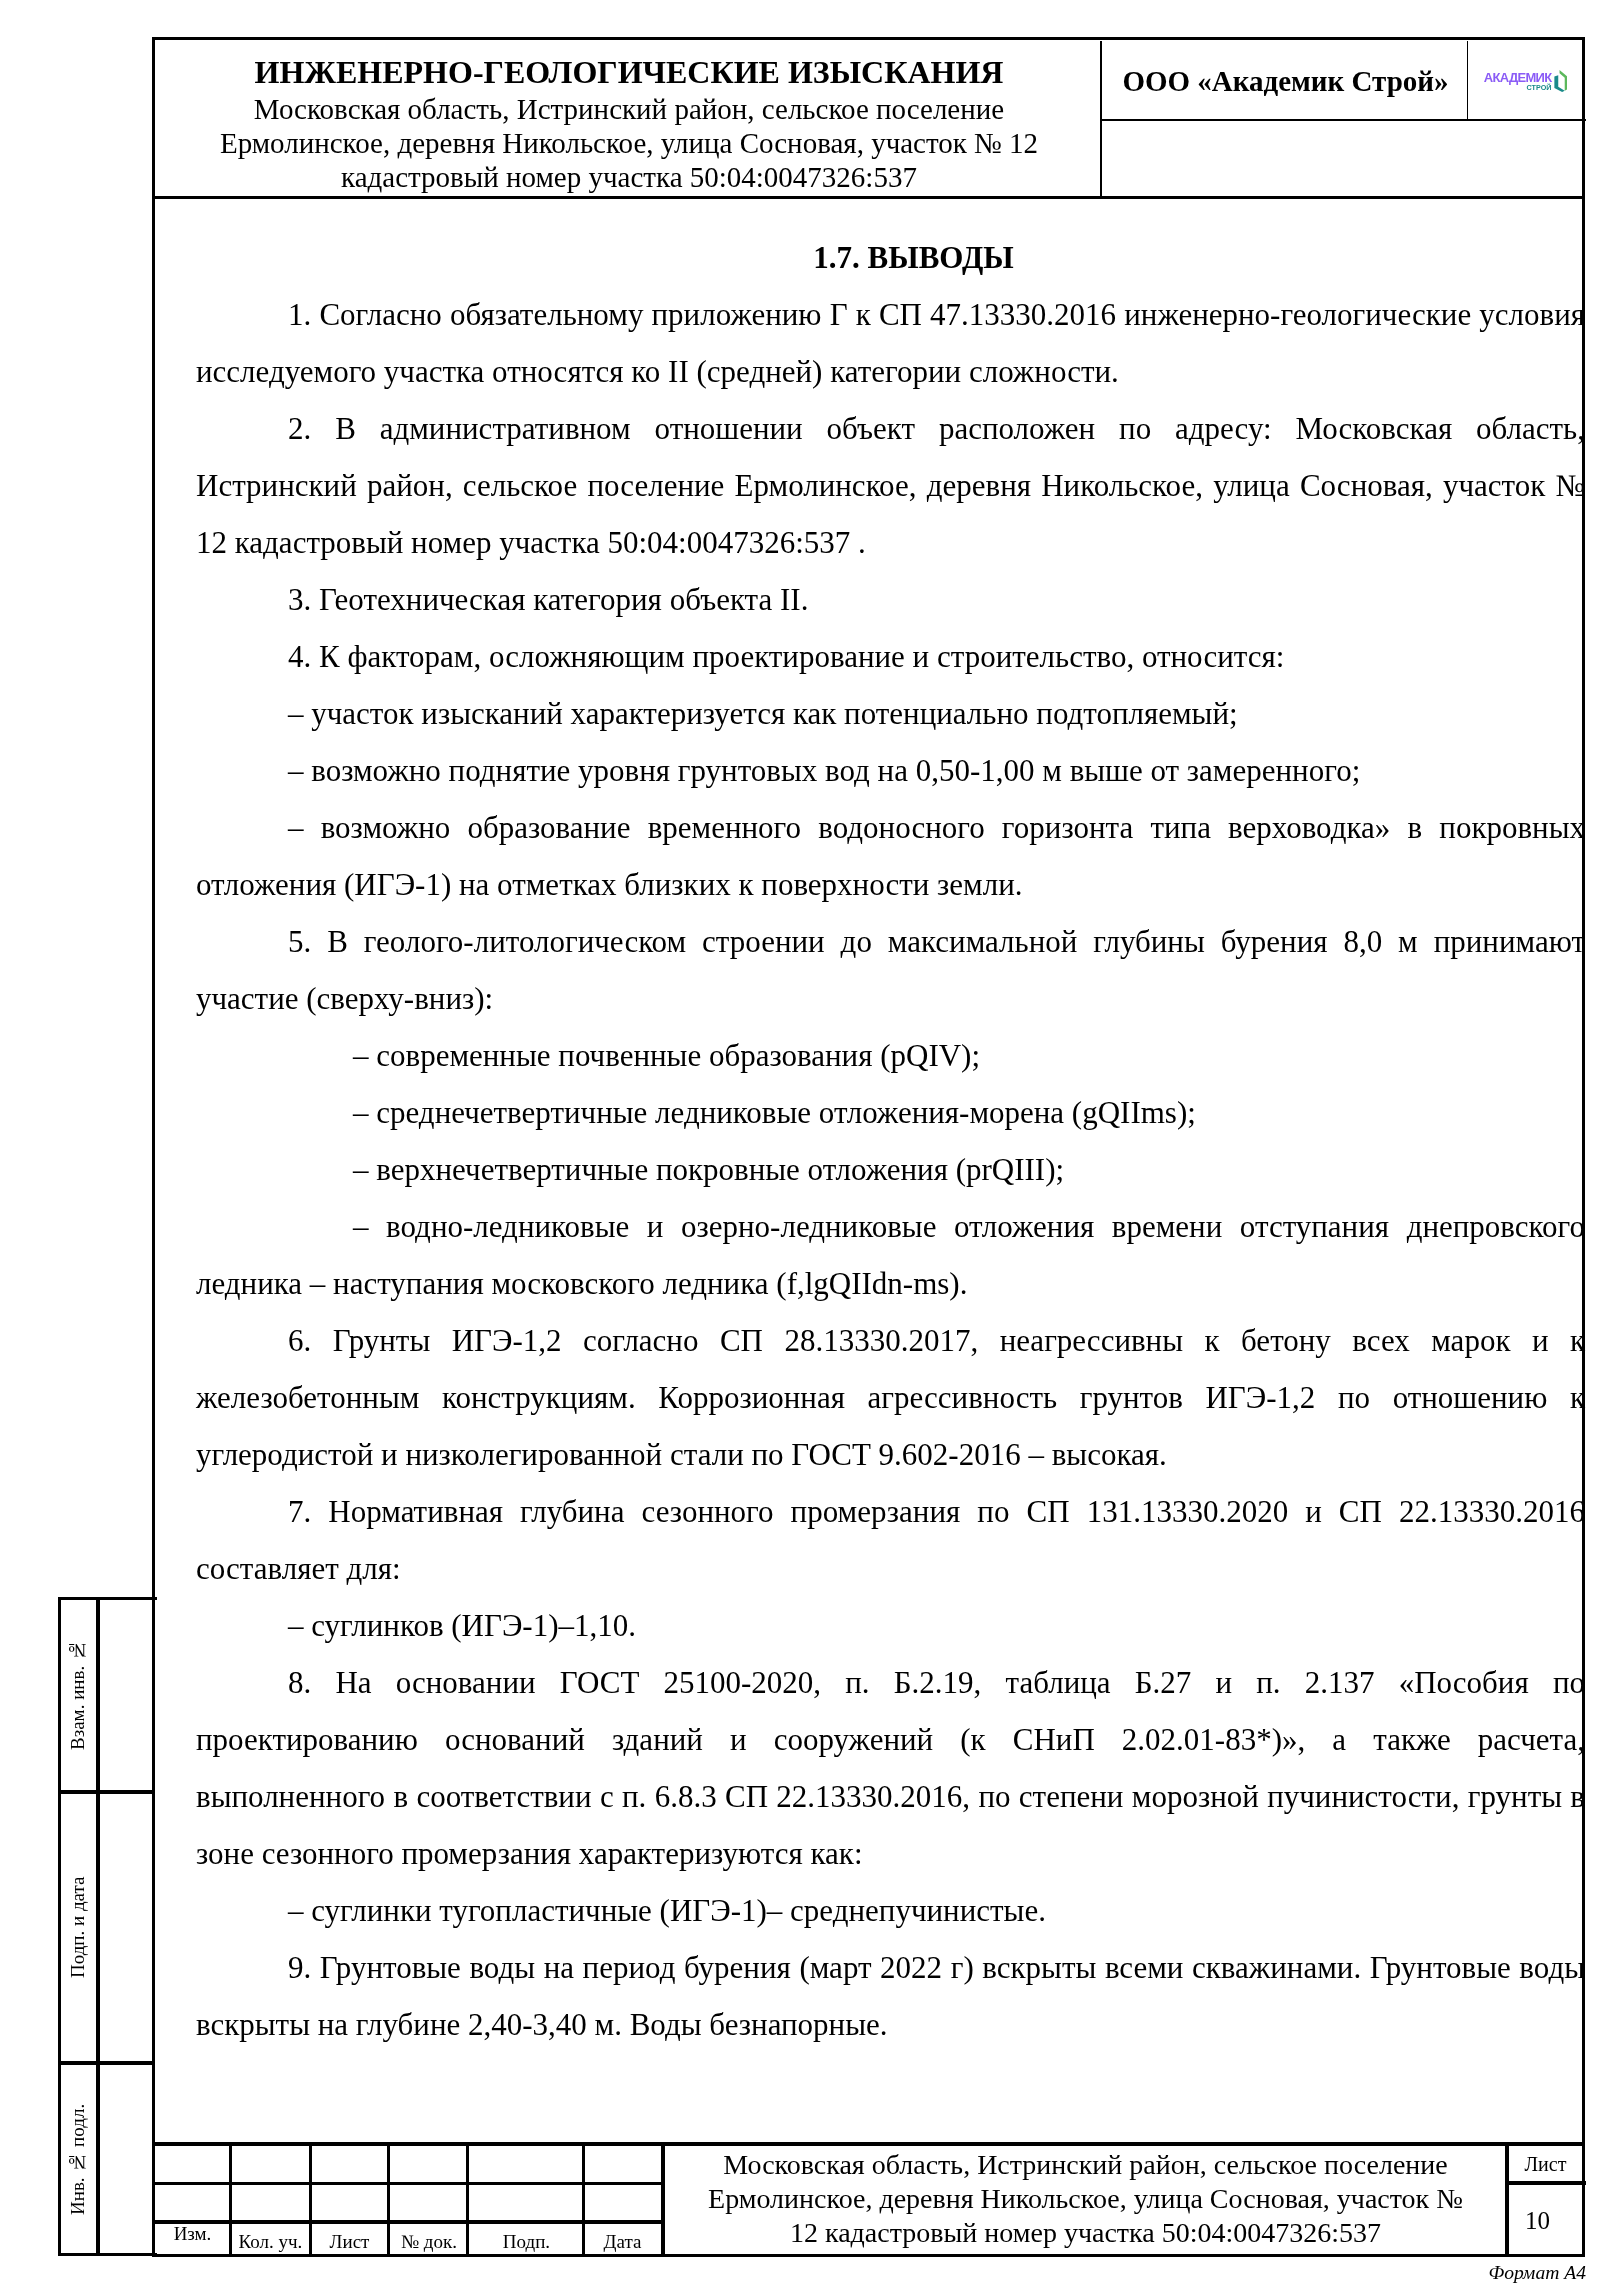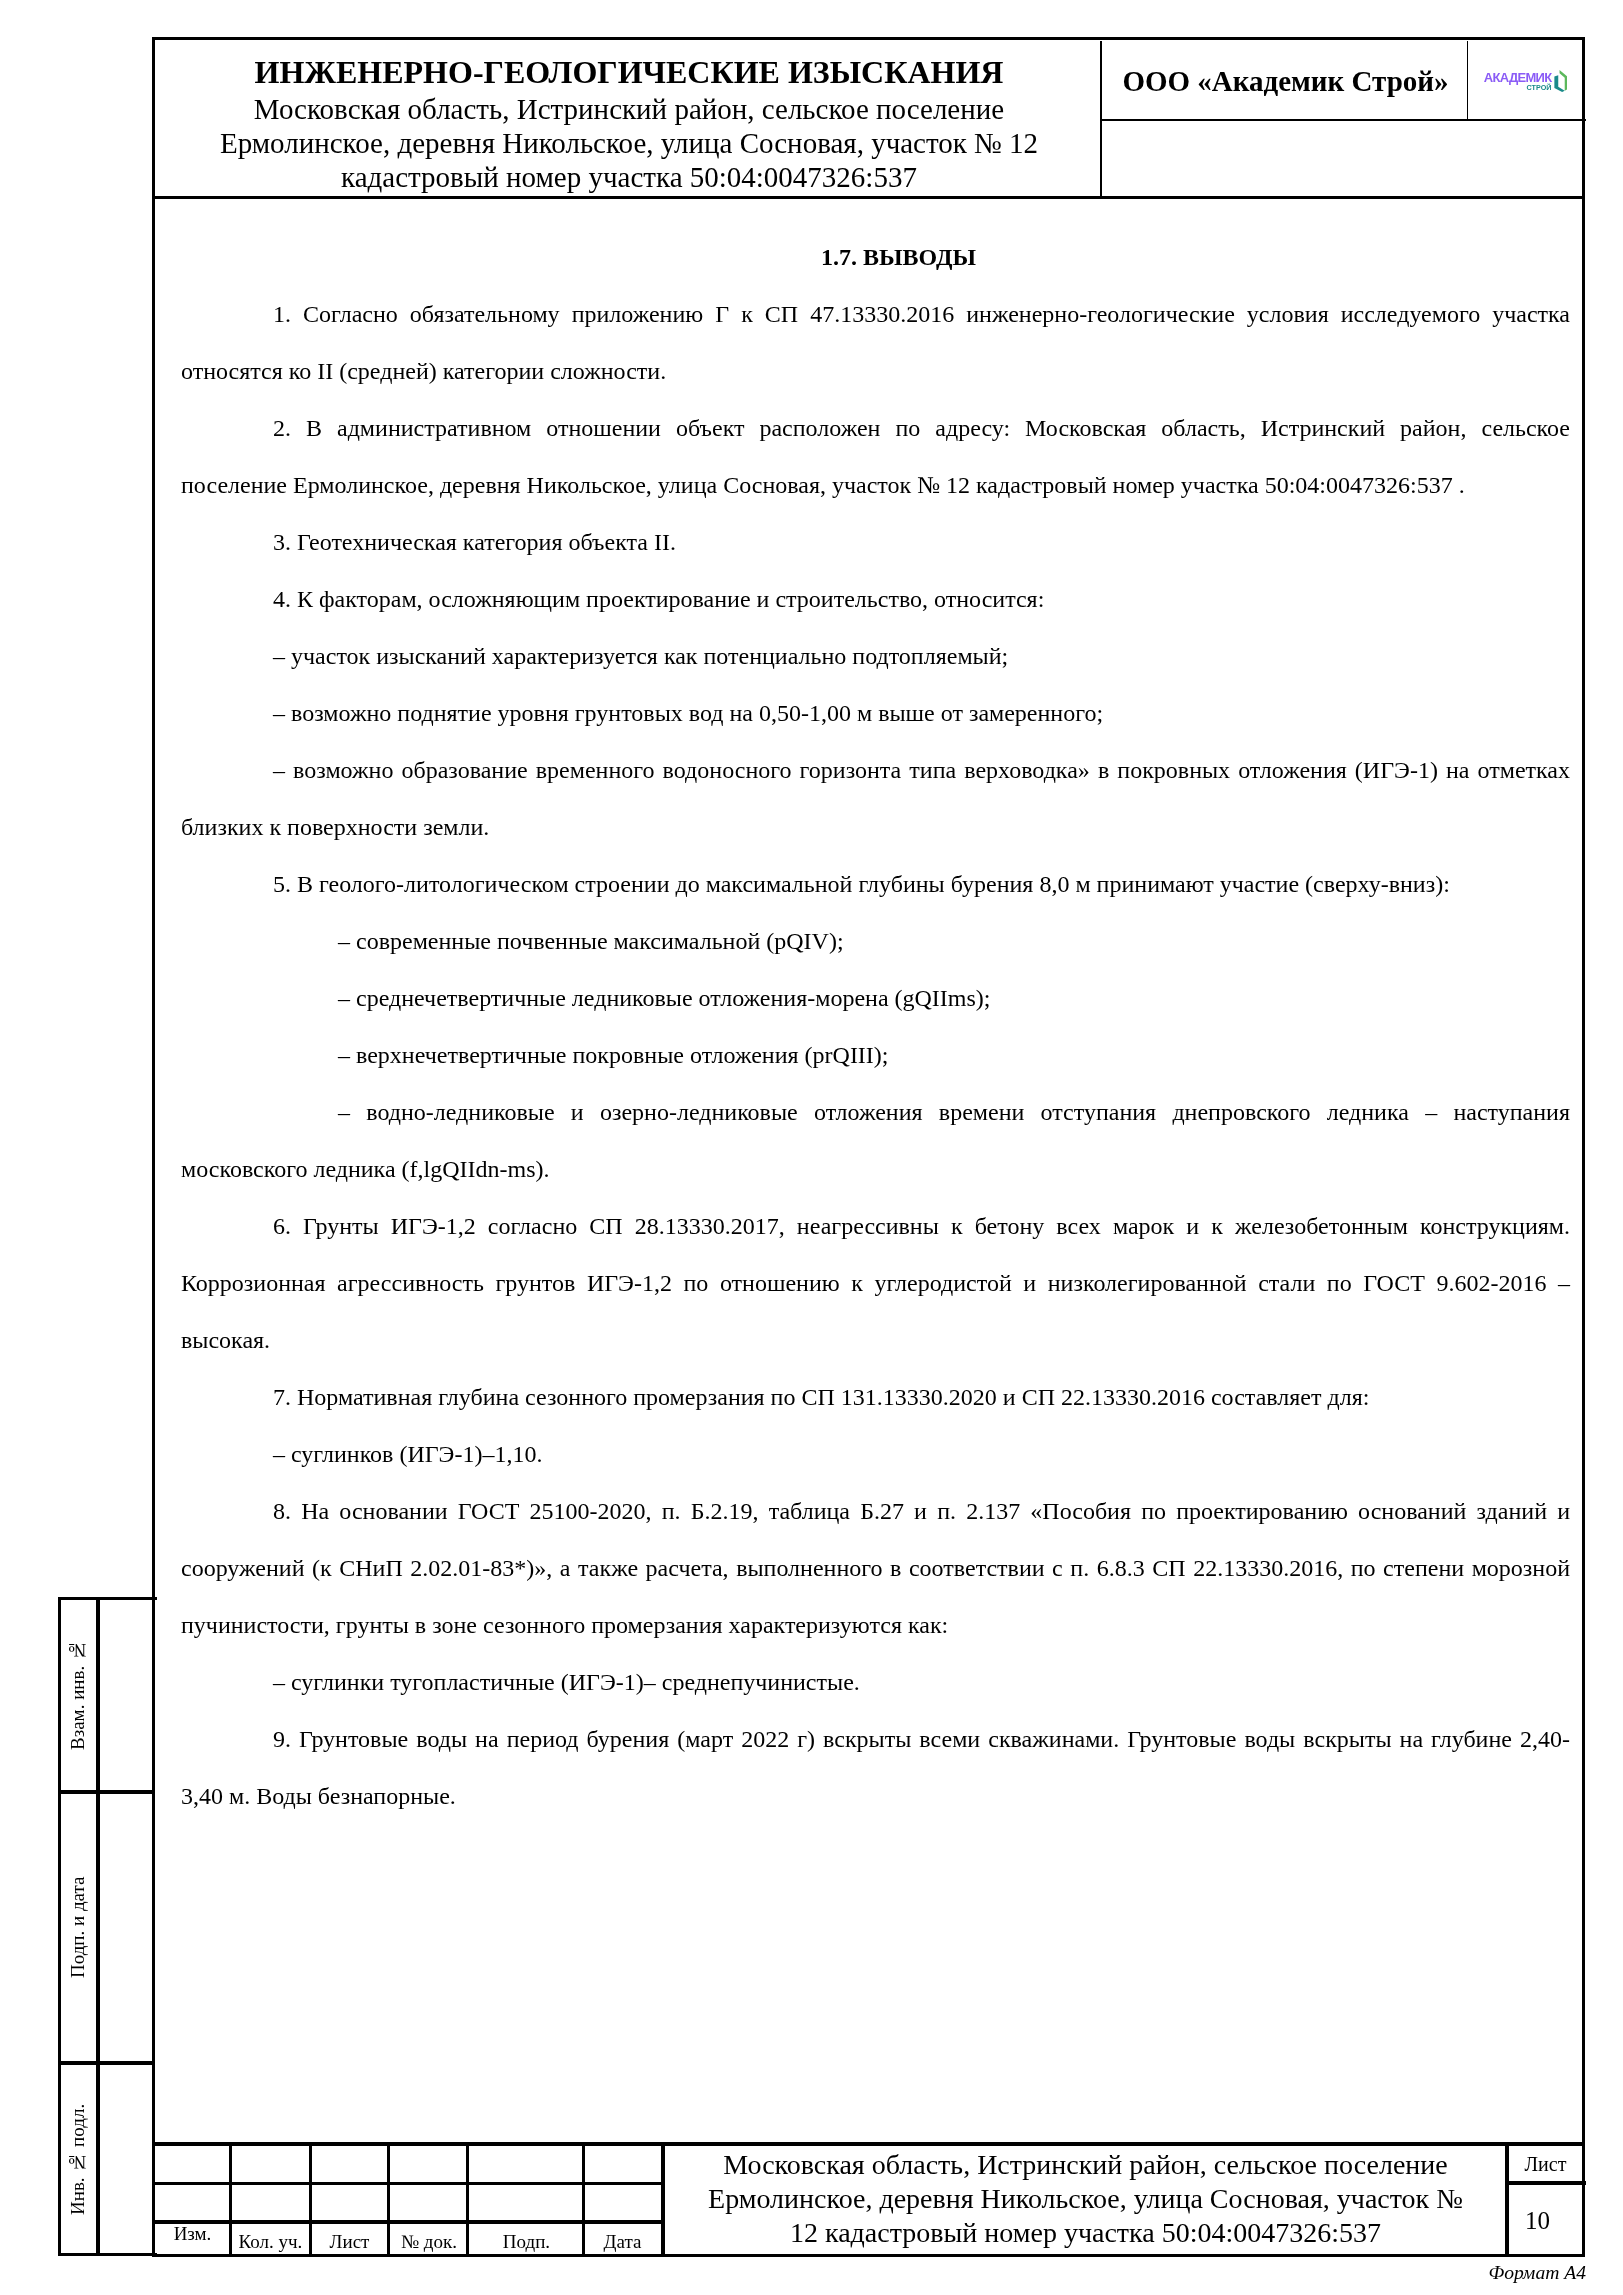--- a/index.html
+++ b/index.html
@@ -16,21 +16,21 @@
   .hdr-company { left: 1103px; top: 41px; width: 365px; height: 80px; display: flex;
                  align-items: center; justify-content: center; font-weight: bold; font-size: 29px; }
   .hdr-logo { left: 1469px; top: 41px; width: 113px; height: 80px; display: flex;
               align-items: center; justify-content: center; }
   .logo-wrap { display: flex; align-items: center; gap: 1.3px; }
   .logo-text { display: flex; flex-direction: column; align-items: flex-end;
                font-family: "Liberation Sans", "DejaVu Sans", sans-serif; font-weight: bold; line-height: 1; }
   .logo-main { color: #8b5cf6; font-size: 13px; letter-spacing: -0.7px; }
   .logo-sub { color: #1a8a8a; font-size: 7.2px; }
   
-  .content { left: 181px; top: 229px; width: 1389px; font-size: 24px; line-height: 57px; }
+  .content { left: 196px; top: 229px; width: 1389px; font-size: 31px; line-height: 57px; }
   .sec-title { text-align: center; font-weight: bold; margin-left: 46px; }
   .p { text-align: justify; text-align-last: left; margin: 0; }
   .ind1 { text-indent: 92px; }
   .ind2 { padding-left: 92px; }
   .ind3 { padding-left: 157px; }
   .ind3j { text-indent: 157px; }
   
   .side-text { writing-mode: vertical-rl; transform: rotate(180deg); font-size: 19px;
                display: flex; align-items: center; justify-content: center; }
   
@@ -77,21 +77,21 @@
 <div class="abs content">
   <div class="sec-title" style="margin-bottom:0;">1.7.  ВЫВОДЫ</div>
   <p class="p ind1">1.    Согласно обязательному приложению Г к СП 47.13330.2016 инженерно-геологические условия исследуемого участка относятся ко II (средней) категории сложности.</p>
   <p class="p ind1">2. В административном отношении объект расположен по адресу: Московская область, Истринский район, сельское поселение Ермолинское, деревня Никольское, улица Сосновая, участок № 12 кадастровый номер участка 50:04:0047326:537 .</p>
   <p class="p ind1">3.    Геотехническая категория объекта II.</p>
   <p class="p ind1">4.    К факторам, осложняющим проектирование и строительство, относится:</p>
   <p class="p ind2">– участок изысканий характеризуется как потенциально подтопляемый;</p>
   <p class="p ind2">– возможно поднятие уровня грунтовых вод на 0,50-1,00 м выше от замеренного;</p>
   <p class="p ind1">– возможно образование временного водоносного горизонта типа верховодка» в покровных отложения (ИГЭ-1) на отметках близких к поверхности земли.</p>
   <p class="p ind1">5.    В геолого-литологическом строении до максимальной глубины бурения 8,0 м принимают участие (сверху-вниз):</p>
-  <p class="p ind3">– современные почвенные максимальной (pQIV);</p>
+  <p class="p ind3">– современные почвенные образования (pQIV);</p>
   <p class="p ind3">– среднечетвертичные ледниковые отложения-морена (gQIIms);</p>
   <p class="p ind3">– верхнечетвертичные покровные отложения (prQIII);</p>
   <p class="p ind3j">– водно-ледниковые и озерно-ледниковые отложения времени отступания днепровского ледника – наступания московского ледника (f,lgQIIdn-ms).</p>
   <p class="p ind1">6.    Грунты ИГЭ-1,2 согласно СП 28.13330.2017, неагрессивны к бетону всех марок и к железобетонным конструкциям. Коррозионная агрессивность грунтов ИГЭ-1,2 по отношению к углеродистой и низколегированной стали по ГОСТ 9.602-2016 – высокая.</p>
   <p class="p ind1">7.    Нормативная глубина сезонного промерзания по СП 131.13330.2020 и СП 22.13330.2016 составляет для:</p>
   <p class="p ind2">– суглинков (ИГЭ-1)–1,10.</p>
   <p class="p ind1">8.    На основании ГОСТ 25100-2020, п. Б.2.19, таблица Б.27 и п. 2.137 «Пособия по проектированию оснований зданий и сооружений (к СНиП 2.02.01-83*)», а также расчета, выполненного в соответствии с п. 6.8.3 СП 22.13330.2016, по степени морозной пучинистости, грунты в зоне сезонного промерзания характеризуются как:</p>
   <p class="p ind2">– суглинки тугопластичные (ИГЭ-1)– среднепучинистые.</p>
   <p class="p ind1">9.       Грунтовые воды на период бурения (март 2022 г) вскрыты всеми скважинами. Грунтовые воды вскрыты на глубине 2,40-3,40 м. Воды безнапорные.</p>
 </div>

